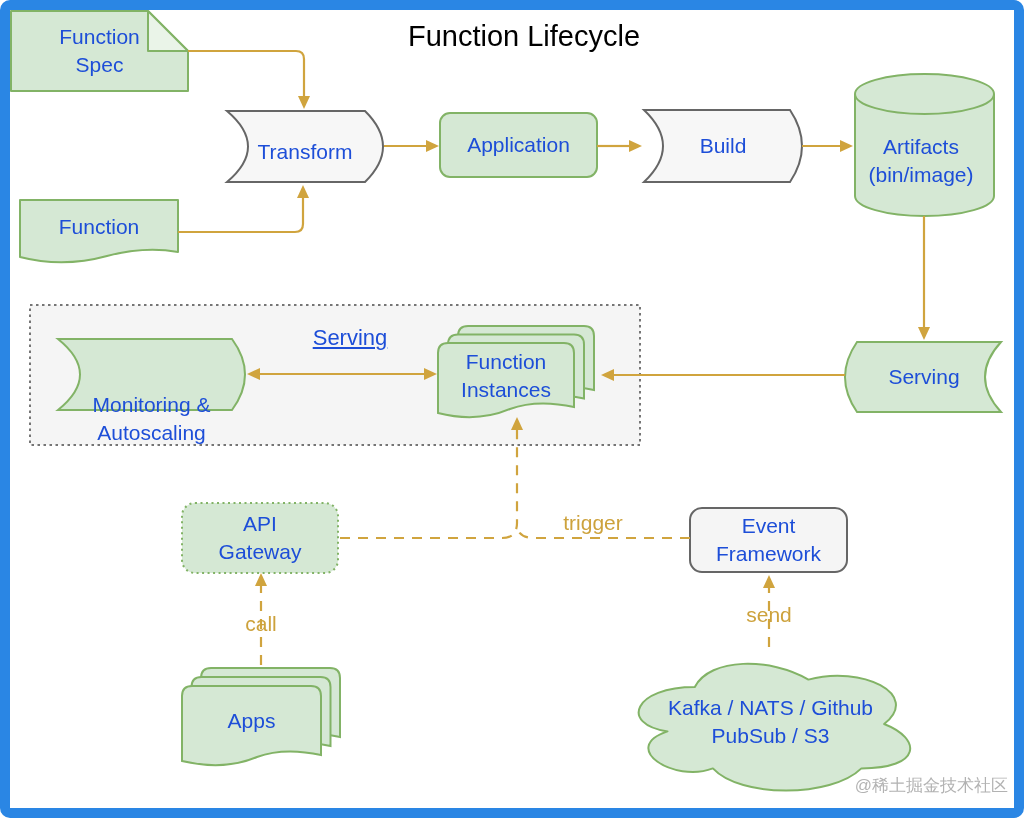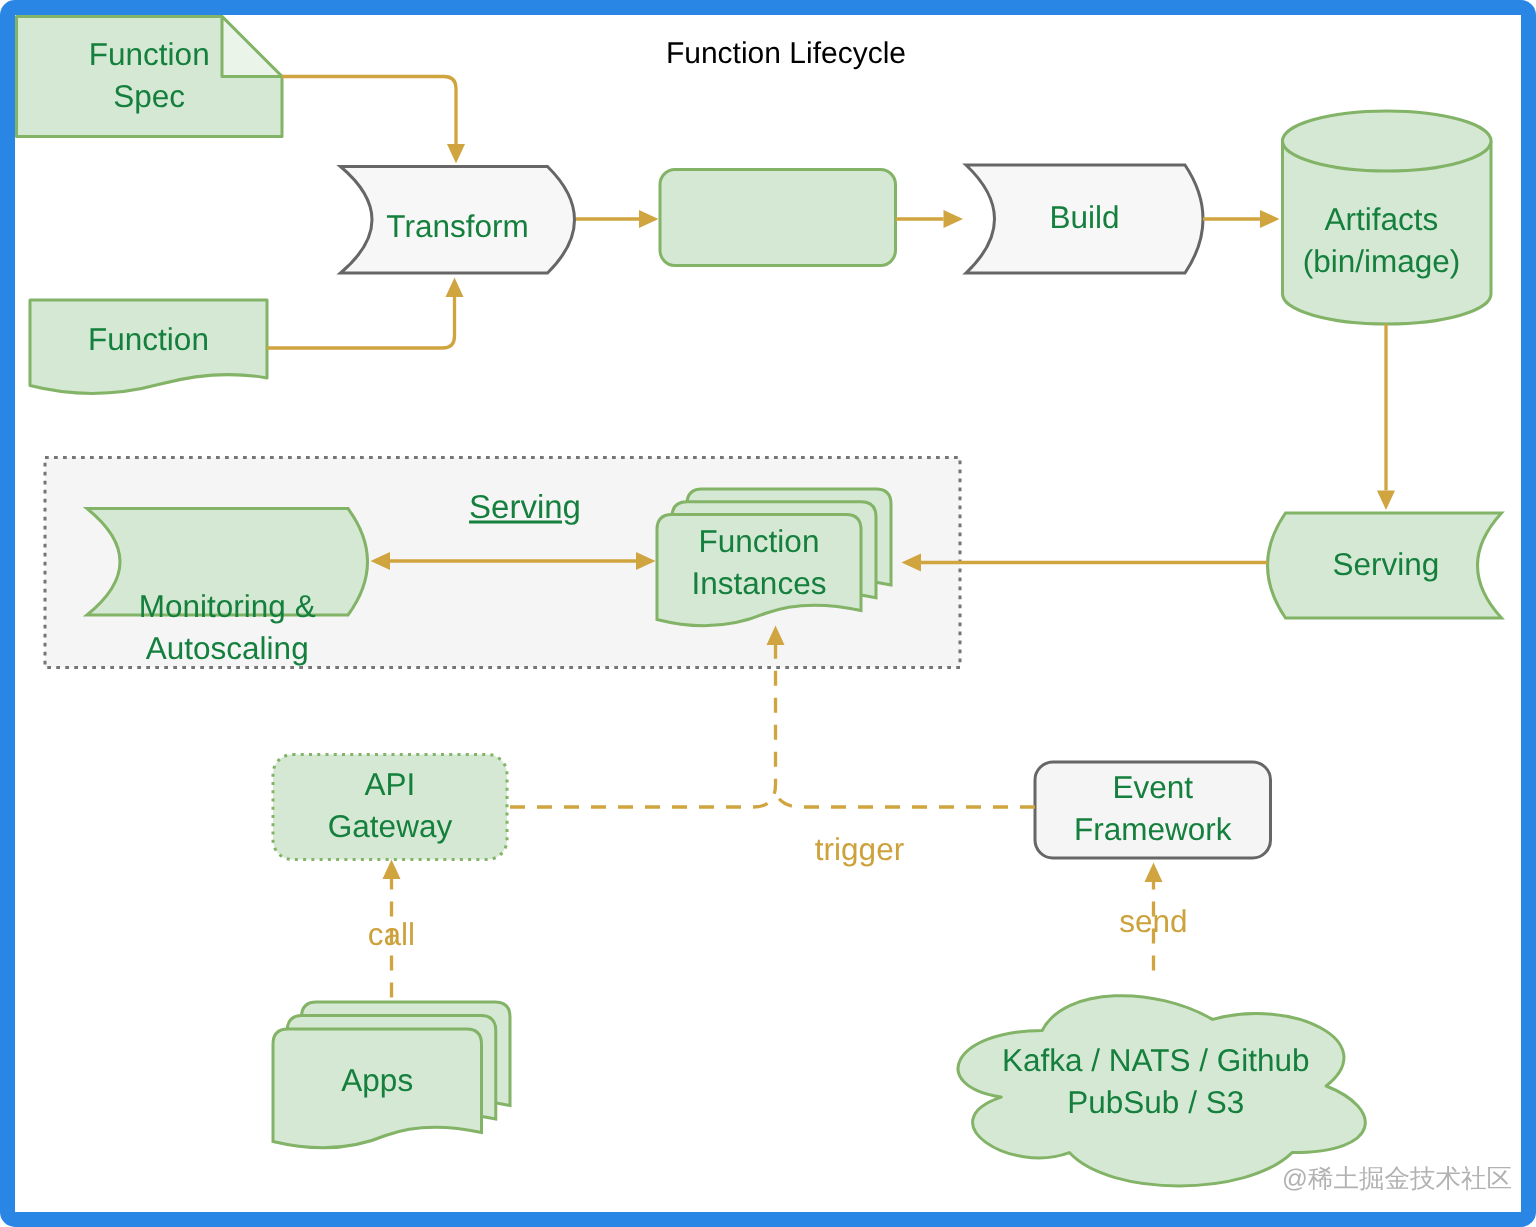--- a/index.html
+++ b/index.html
@@ -7,26 +7,26 @@
     position:relative; width:1024px; height:818px; background:#ffffff;
     font-family:"Liberation Sans", sans-serif; overflow:hidden; box-sizing:border-box;
   }
   .frame{
     position:absolute; inset:0; border:10px solid #2a86e4; border-radius:10px;
     pointer-events:none; z-index:30;
   }
   svg.diagram{position:absolute; left:0; top:0; z-index:1;}
   .lbl{
     position:absolute; display:flex; align-items:center; justify-content:center;
-    text-align:center; white-space:pre-line; color:#15803d;
+    text-align:center; white-space:pre-line; color:#1d4ed8;
     font-size:21px; line-height:28px; z-index:10;
   }
   .title{
     position:absolute; left:274px; top:20px; width:500px; text-align:center;
-    font-size:20px; line-height:32px; color:#000; z-index:10;
+    font-size:29px; line-height:32px; color:#000; z-index:10;
   }
   .edge-lbl{
     position:absolute; display:flex; align-items:center; justify-content:center;
     color:#cda23c; font-size:21px; z-index:10;
   }
   .watermark{
     position:absolute; left:800px; top:774px; width:208px; text-align:right;
     color:rgba(130,130,130,0.62); font-size:17px; z-index:20;
   }
 </style>
@@ -139,20 +139,21 @@
 
   <div class="title">Function Lifecycle</div>
 
   <div class="lbl" style="left:11px;top:11px;width:177px;height:80px;">Function
 Spec</div>
 
   <div class="lbl" style="left:20px;top:200px;width:158px;height:53px;">Function</div>
 
   <div class="lbl" style="left:227px;top:116px;width:156px;height:71px;">Transform</div>
 
+  <div class="lbl" style="left:440px;top:113px;width:157px;height:64px;">Application</div>
 
   <div class="lbl" style="left:644px;top:110px;width:158px;height:72px;">Build</div>
 
   <div class="lbl" style="left:855px;top:116px;width:132px;height:90px;">Artifacts
 (bin/image)</div>
 
   <div class="lbl" style="left:845px;top:342px;width:158px;height:70px;">Serving</div>
 
   <div class="lbl" style="left:295px;top:324px;width:110px;height:28px;font-size:22px;text-decoration:underline;">Serving</div>
 
@@ -166,20 +167,20 @@
 Framework</div>
 
   <div class="lbl" style="left:182px;top:503px;width:156px;height:70px;">API
 Gateway</div>
 
   <div class="lbl" style="left:182px;top:686px;width:139px;height:69px;">Apps</div>
 
   <div class="lbl" style="left:619px;top:664px;width:303px;height:115px;">Kafka / NATS / Github
 PubSub / S3</div>
 
-  <div class="edge-lbl" style="left:528px;top:509px;width:90px;height:28px;margin-top:44px;">trigger</div>
+  <div class="edge-lbl" style="left:548px;top:509px;width:90px;height:28px;">trigger</div>
 
   <div class="edge-lbl" style="left:220px;top:610px;width:82px;height:28px;">call</div>
 
   <div class="edge-lbl" style="left:727px;top:601px;width:84px;height:28px;">send</div>
 
   <div class="watermark">@稀土掘金技术社区</div>
 </div>
 
 </body></html>

